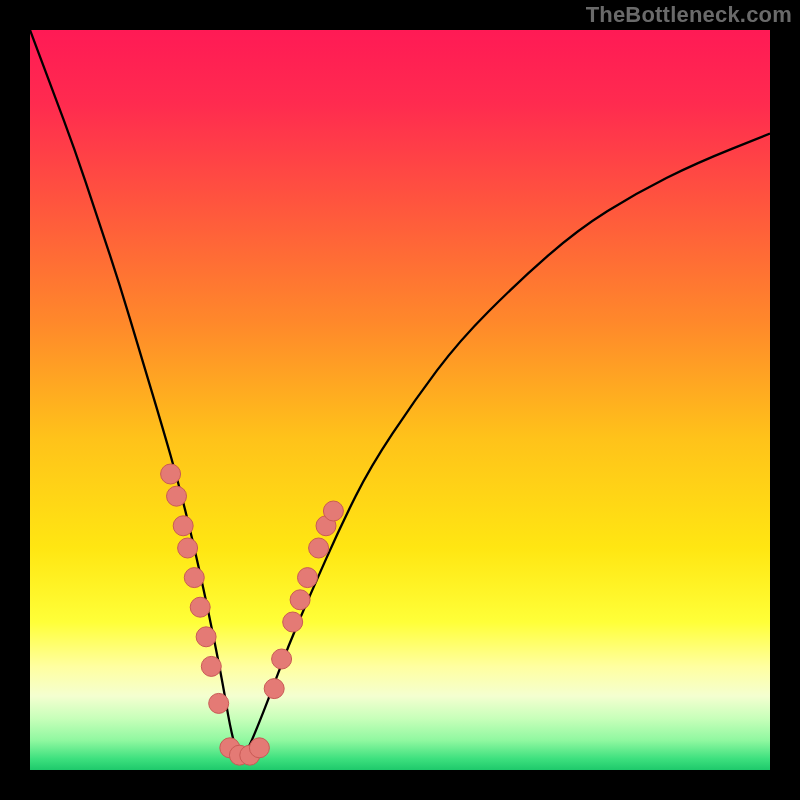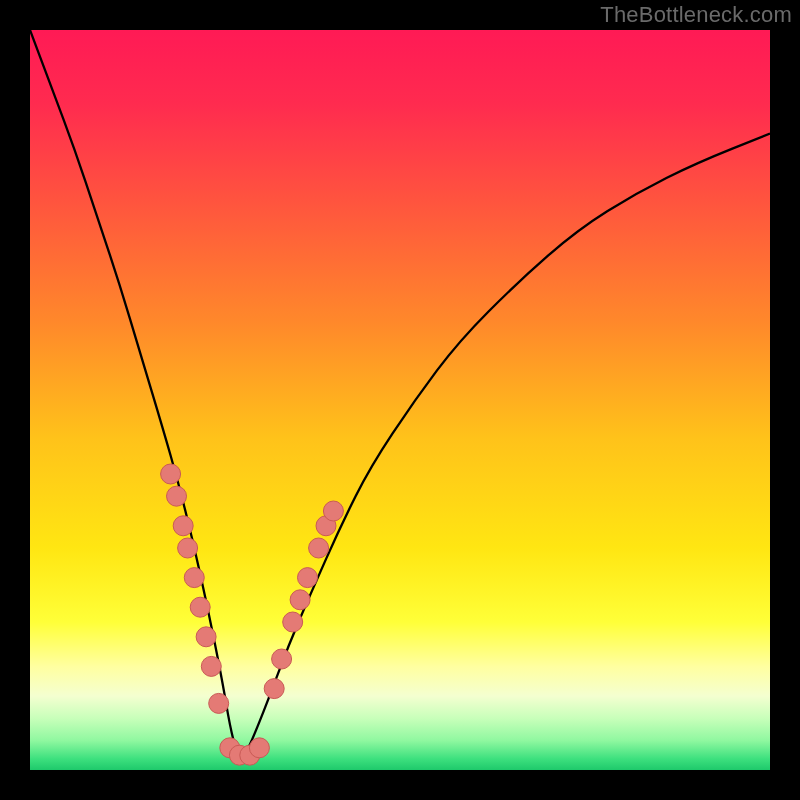--- a/index.html
+++ b/index.html
@@ -21,21 +21,21 @@
     top: 0;
     left: 0;
   }
   .watermark {
     position: absolute;
     top: 2px;
     right: 8px;
     color: #6a6a6a;
     font-size: 22px;
     letter-spacing: 0.2px;
-    font-weight: 400;
+    font-weight: 700;
     user-select: none;
   }
 </style>
 </head>
 <body>
 
 <div class="canvas-wrap">
 
   <svg viewBox="0 0 800 800" width="800" height="800">
     <defs>

